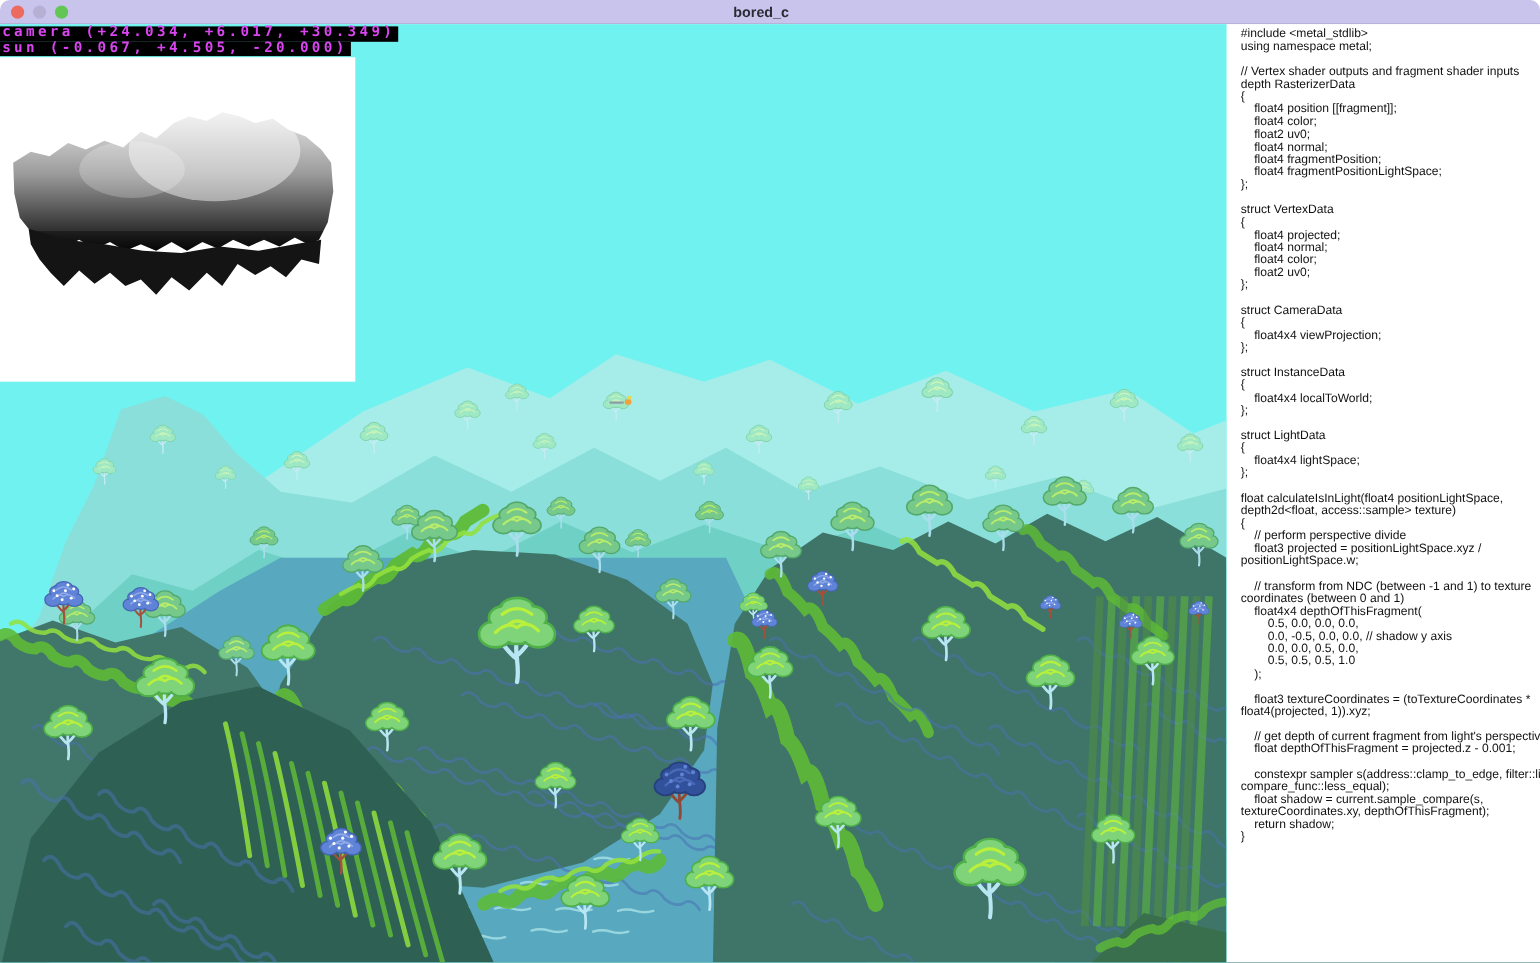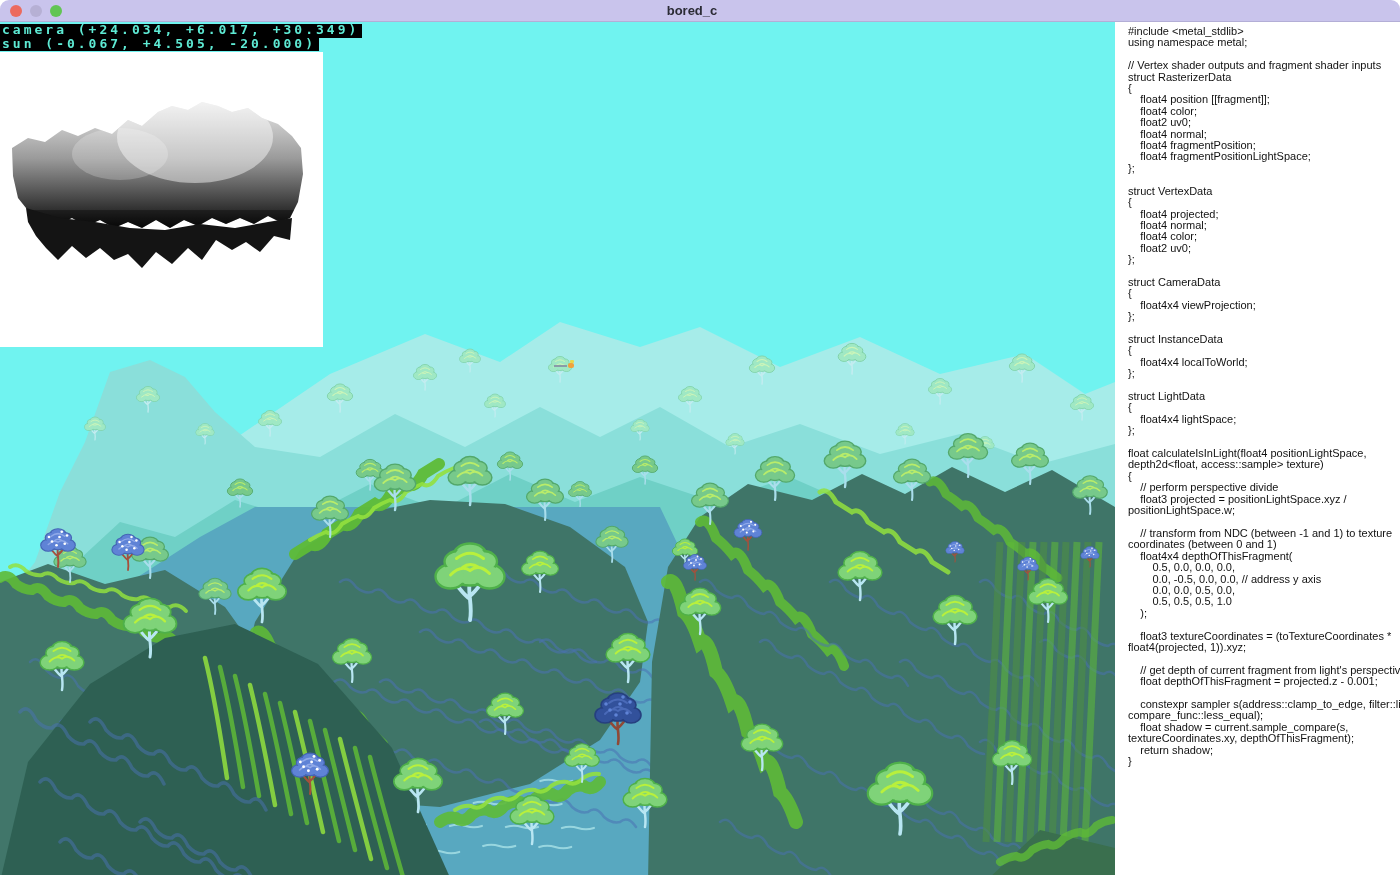--- a/index.html
+++ b/index.html
@@ -6,21 +6,21 @@
   body{width:1400px;height:875px;overflow:hidden;font-family:"Liberation Sans",sans-serif;}
   .window{width:1400px;height:875px;display:flex;flex-direction:column;background:#fff;}
   .titlebar{height:22px;min-height:22px;background:#c9c4ec;position:relative;display:flex;align-items:center;border-radius:9px 9px 0 0;border-bottom:1px solid #b3aed6;box-sizing:border-box;}
   .tl{width:12px;height:12px;border-radius:50%;margin-left:8px;}
   .tl:first-child{margin-left:10px;}
   .win-title{position:absolute;left:0;right:16px;text-align:center;font-size:13px;font-weight:bold;color:#2b2b35;pointer-events:none;}
   .content{flex:1;display:flex;height:853px;}
   .scene{position:relative;width:1115px;height:853px;overflow:hidden;background:#70f3f0;}
   #scene-svg{position:absolute;left:0;top:0;}
   .debug{position:absolute;top:2px;left:0;z-index:3;}
-  .debug-line{display:table;background:#000;color:#5eead4;font-family:"DejaVu Sans Mono",monospace;font-weight:bold;font-size:13px;line-height:12.5px;letter-spacing:3px;padding:0 3px 1px 2px;white-space:pre;}
+  .debug-line{display:table;background:#000;color:#d946ef;font-family:"DejaVu Sans Mono",monospace;font-weight:bold;font-size:13px;line-height:12.5px;letter-spacing:3px;padding:0 3px 1px 2px;white-space:pre;}
   .depthmap{position:absolute;top:30px;left:0;width:323px;height:295px;background:#ffffff;z-index:2;}
   .code-panel{width:285px;height:853px;background:#ffffff;overflow:hidden;padding:4px 0 12px 13px;box-sizing:border-box;}
   .code-line{font-size:11px;line-height:11.4px;min-height:11.4px;white-space:pre;color:#111;}
 </style>
 </head>
 <body>
 
 <div class="window">
 
   <div class="titlebar" style="background: rgb(201, 196, 236);">
@@ -1385,21 +1385,21 @@
         </svg>
       </div>
     </div>
 
     <div class="code-panel">
       <div id="code-lines">
           <div class="code-line">#include &lt;metal_stdlib&gt;</div>
           <div class="code-line">using namespace metal;</div>
           <div class="code-line"> </div>
           <div class="code-line">// Vertex shader outputs and fragment shader inputs</div>
-          <div class="code-line">struct RasterizerData</div>
+          <div class="code-line">depth RasterizerData</div>
           <div class="code-line">{</div>
           <div class="code-line">    float4 position [[fragment]];</div>
           <div class="code-line">    float4 color;</div>
           <div class="code-line">    float2 uv0;</div>
           <div class="code-line">    float4 normal;</div>
           <div class="code-line">    float4 fragmentPosition;</div>
           <div class="code-line">    float4 fragmentPositionLightSpace;</div>
           <div class="code-line">};</div>
           <div class="code-line"> </div>
           <div class="code-line">struct VertexData</div>
@@ -1429,21 +1429,21 @@
           <div class="code-line">depth2d&lt;float, access::sample&gt; texture)</div>
           <div class="code-line">{</div>
           <div class="code-line">    // perform perspective divide</div>
           <div class="code-line">    float3 projected = positionLightSpace.xyz /</div>
           <div class="code-line">positionLightSpace.w;</div>
           <div class="code-line"> </div>
           <div class="code-line">    // transform from NDC (between -1 and 1) to texture</div>
           <div class="code-line">coordinates (between 0 and 1)</div>
           <div class="code-line">    float4x4 depthOfThisFragment(</div>
           <div class="code-line">        0.5, 0.0, 0.0, 0.0,</div>
-          <div class="code-line">        0.0, -0.5, 0.0, 0.0, // address y axis</div>
+          <div class="code-line">        0.0, -0.5, 0.0, 0.0, // shadow y axis</div>
           <div class="code-line">        0.0, 0.0, 0.5, 0.0,</div>
           <div class="code-line">        0.5, 0.5, 0.5, 1.0</div>
           <div class="code-line">    );</div>
           <div class="code-line"> </div>
           <div class="code-line">    float3 textureCoordinates = (toTextureCoordinates *</div>
           <div class="code-line">float4(projected, 1)).xyz;</div>
           <div class="code-line"> </div>
           <div class="code-line">    // get depth of current fragment from light's perspective</div>
           <div class="code-line">    float depthOfThisFragment = projected.z - 0.001;</div>
           <div class="code-line"> </div>

